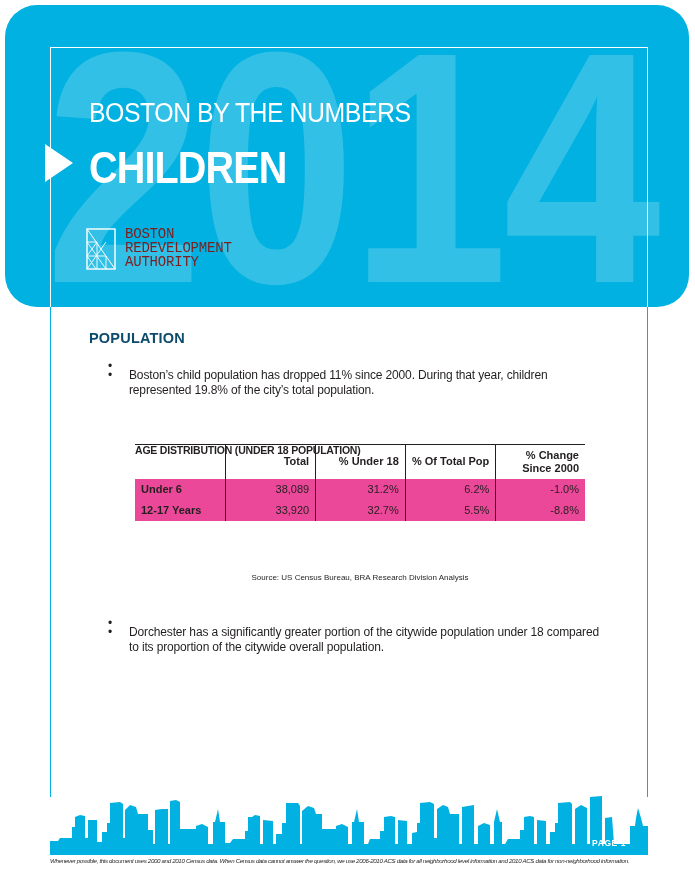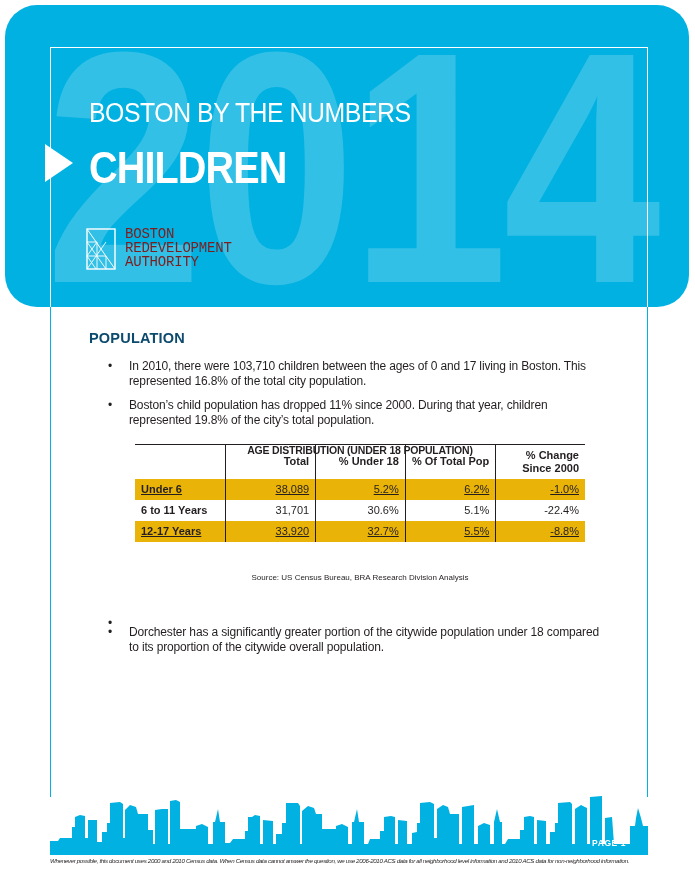--- a/index.html
+++ b/index.html
@@ -34,29 +34,29 @@
 
   .section-title { position:absolute; left:89px; top:330px; color:#0c4a6e; font-weight:bold;
                    font-size:14.5px; letter-spacing:0.2px;text-align:center; }
   ul.bullets { position:absolute; left:108px; margin:0; padding:0; list-style:none; width:500px; }
   ul.bullets li { position:relative; padding-left:21px; font-size:12px; line-height:15px;
                   margin-bottom:9px; letter-spacing:-0.15px; }
   ul.bullets li .dot { position:absolute; left:0; top:0; font-size:12px; }
   .b1 { top:359px; }
   .b2 { top:616px; }
 
-  .table-caption { position:absolute; left:135px; top:444px; width:450px; text-align:center;
+  .table-caption { position:absolute; left:135px; top:444px; width:450px; 
                    font-weight:bold; font-size:10.5px; letter-spacing:-0.2px; }
   table.agetbl { position:absolute; left:135px; top:444px; width:450px; border-collapse:collapse;
                  font-size:11px; }
   table.agetbl th, table.agetbl td { padding:0 6px; text-align:right; }
   table.agetbl thead tr { height:34px; border-top:1px solid #231f20; }
   table.agetbl thead th { font-weight:bold; vertical-align:middle; line-height:13px; }
   table.agetbl tbody tr { height:21px; }
-  table.agetbl tbody tr.shade { background:#eab308;text-decoration:underline; }
+  table.agetbl tbody tr.shade { background:#ec4899; }
   table.agetbl td.rowlabel { text-align:left; font-weight:bold; }
   table.agetbl .c1 { width:78px; }
   table.agetbl .c2 { width:77px;text-align:right; }
   table.agetbl .c3 { width:78px;border-radius:11px; }
   table.agetbl .c4 { width:77px; }
   table.agetbl .vline { border-left:1px solid #231f20; }
   .source { position:absolute; left:135px; top:573px; width:450px; text-align:center;
             font-size:8px; color:#231f20; }
 
   .skyline { position:absolute; left:50px; top:780px; width:598px; height:75px; }
@@ -95,50 +95,43 @@
 
 <div class="frame-top"></div>
 <div class="frame-left-w"></div>
 <div class="frame-right-w"></div>
 <div class="frame-left-b"></div>
 <div class="frame-right-b"></div>
 
 <div class="section-title">POPULATION</div>
 
 <ul class="bullets b1">
-  <li><span class="dot">•</span><span>In 2010, there were 103,710 children between the ages of 0 and 17 living in Boston. This represented 16.8% of the total city population.</span></li>
+  <li><span class="dot">•</span></li>
   <li><span class="dot">•</span><span>Boston’s child population has dropped 11% since 2000. During that year, children represented 19.8% of the city’s total population.</span></li>
 </ul>
 
 <div class="table-caption">AGE DISTRIBUTION (UNDER 18 POPULATION)</div>
 
 <table class="agetbl">
   <thead>
     <tr>
       <th style="width:78px;"></th>
       <th class="vline c1">Total</th>
       <th class="vline c2">% Under 18</th>
       <th class="vline c3">% Of Total Pop</th>
       <th class="vline c4"><span id="chg-hdr"><span>% Change</span><br><span>Since 2000</span></span></th>
     </tr>
   </thead>
   <tbody>
     <tr class="shade">
       <td class="rowlabel">Under 6</td>
       <td class="vline">38,089</td>
-      <td class="vline">5.2%</td>
+      <td class="vline">31.2%</td>
       <td class="vline">6.2%</td>
       <td class="vline">-1.0%</td>
-    </tr>
-    <tr>
-      <td class="rowlabel">6 to 11 Years</td>
-      <td class="vline">31,701</td>
-      <td class="vline">30.6%</td>
-      <td class="vline">5.1%</td>
-      <td class="vline">-22.4%</td>
     </tr>
     <tr class="shade">
       <td class="rowlabel">12-17 Years</td>
       <td class="vline">33,920</td>
       <td class="vline">32.7%</td>
       <td class="vline">5.5%</td>
       <td class="vline">-8.8%</td>
     </tr>
   </tbody>
 </table>

